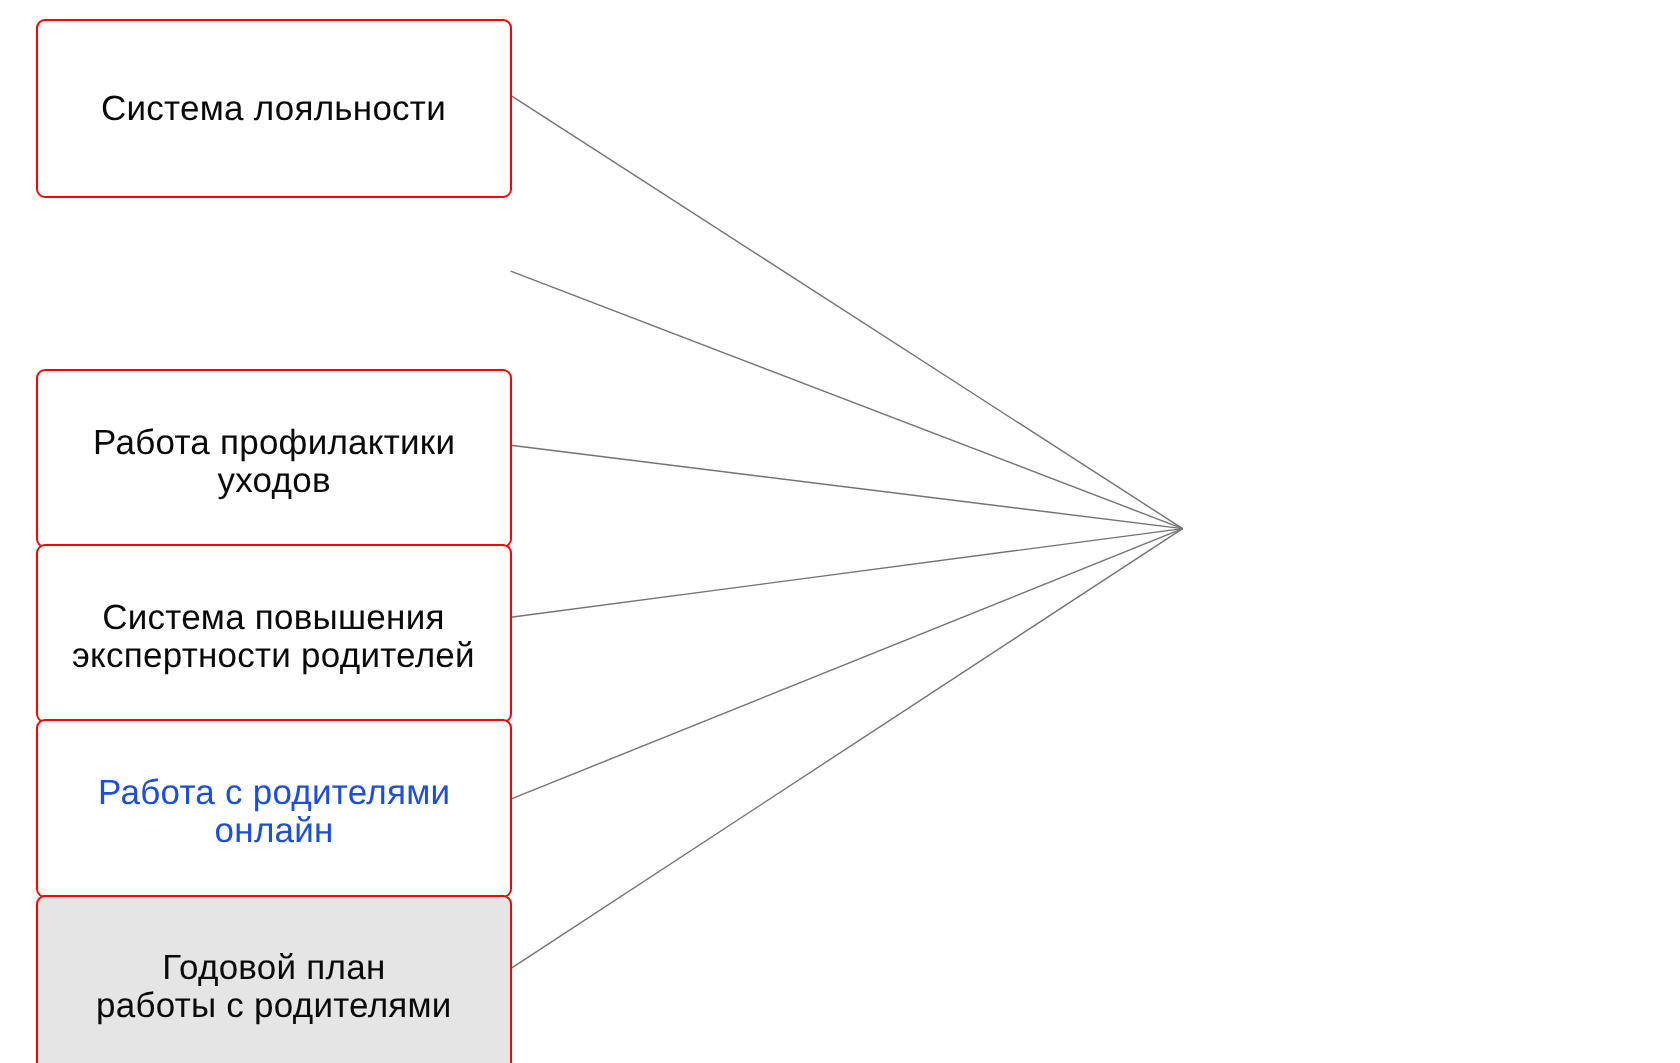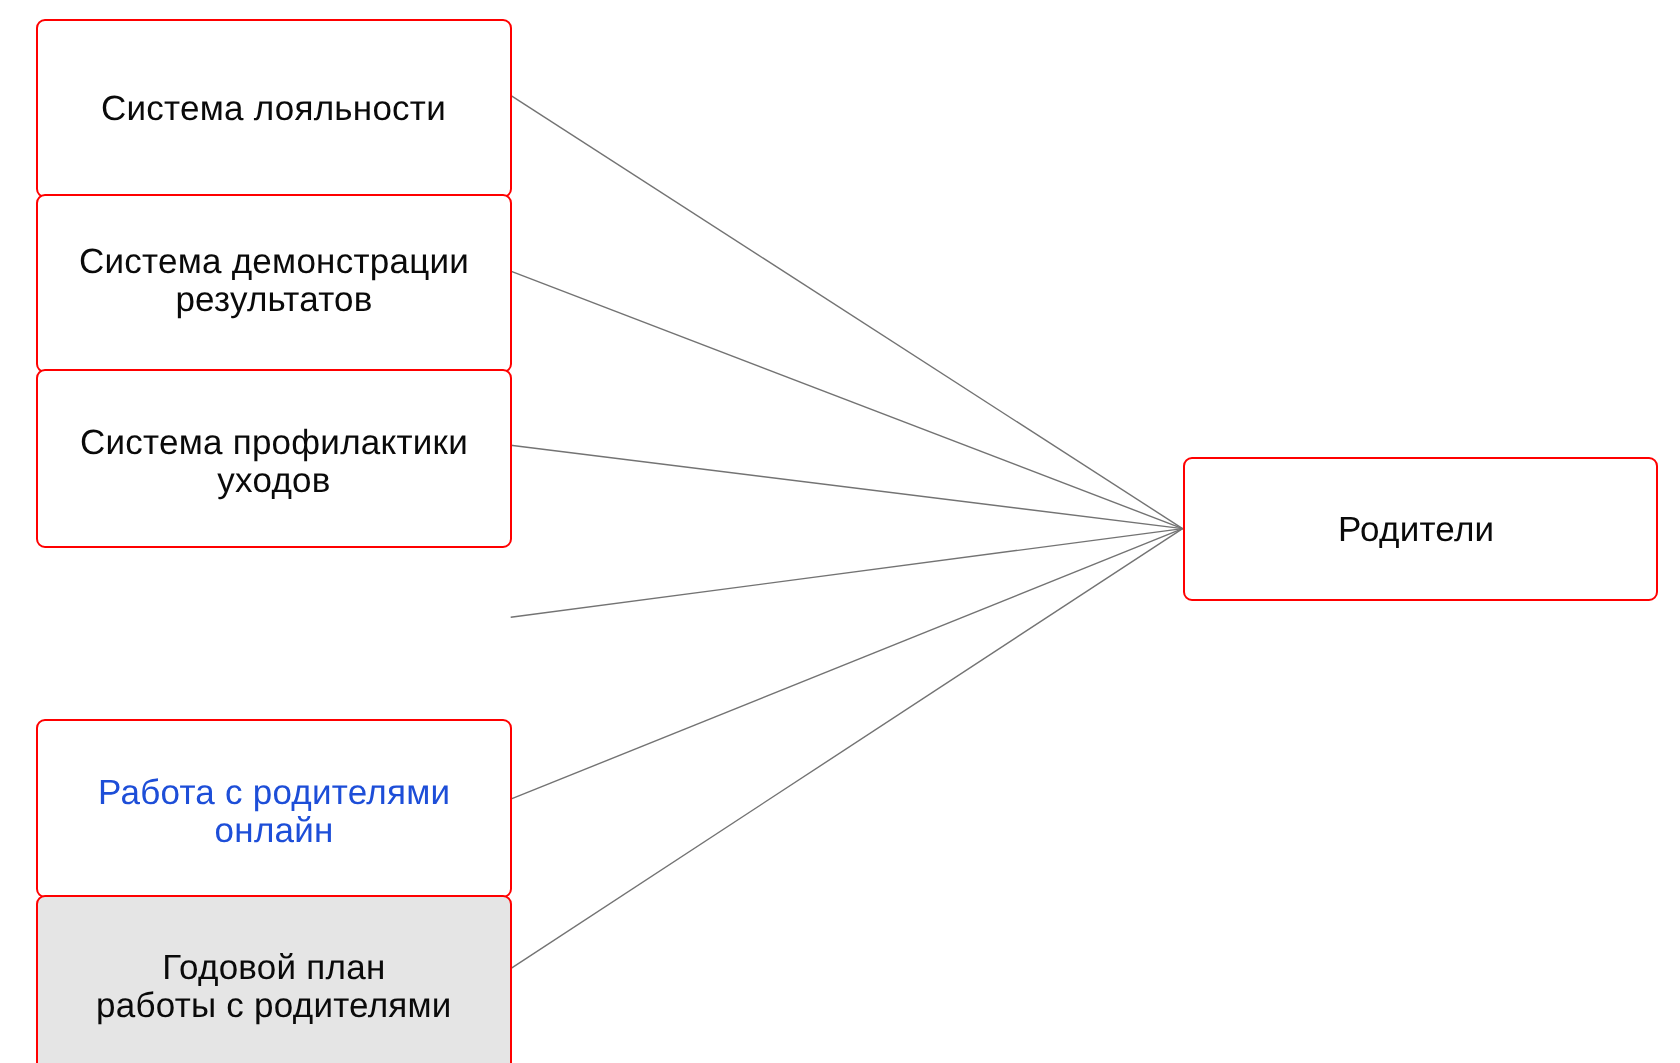--- a/index.html
+++ b/index.html
@@ -50,38 +50,35 @@
       <line x1="510.7" y1="617.3" x2="1182.6" y2="528.6"></line>
       <line x1="510.7" y1="799.2" x2="1182.6" y2="528.6"></line>
       <line x1="510.7" y1="968.6" x2="1182.6" y2="528.6"></line>
     </g>
   </svg>
 
   <div class="node src src-1" style="border-color: rgb(255, 0, 0); background: rgb(255, 255, 255);">
     <span class="label" style="--ty: 1.2px; color: rgb(10, 10, 10);">Система лояльности</span>
   </div>
 
-  <div class="node src src-2" style="border-color: rgb(255, 0, 0); background: rgb(255, 255, 255);">
-    <span class="label" style="--ty: -2.5px; color: rgb(10, 10, 10);">Система демонстрации
-результатов</span>
-  </div>
 
   <div class="node src src-3" style="border-color: rgb(255, 0, 0); background: rgb(255, 255, 255);">
-    <span class="label" style="--ty: 3.3px; color: rgb(10, 10, 10);">Система профилактики
+    <span class="label" style="--ty: 3.3px; color: rgb(10, 10, 10);">Работа профилактики
 уходов</span>
   </div>
 
+  <div class="node src src-4" style="border-color: rgb(255, 0, 0); background: rgb(255, 255, 255);">
+    <span class="label" style="--ty: 3.7px; color: rgb(10, 10, 10);">Система повышения
+экспертности родителей</span>
+  </div>
 
   <div class="node src src-5" style="border-color: rgb(255, 0, 0); background: rgb(255, 255, 255);">
     <span class="label" style="--ty: 3.4px; color: #1d4ed8;">Работа с родителями
 онлайн</span>
   </div>
 
   <div class="node src src-6" style="border-color: rgb(255, 0, 0); background: #e5e5e5;">
     <span class="label" style="--ty: 3.4px; color: rgb(10, 10, 10);">Годовой план
 работы с родителями</span>
   </div>
 
-  <div class="node tgt" style="border-color: rgb(255, 0, 0); background: rgb(255, 255, 255);">
-    <span class="label" style="--ty: 1.2px; --tx: -4px; color: rgb(10, 10, 10);">Родители</span>
-  </div>
 
 </div>
 
 </body></html>

